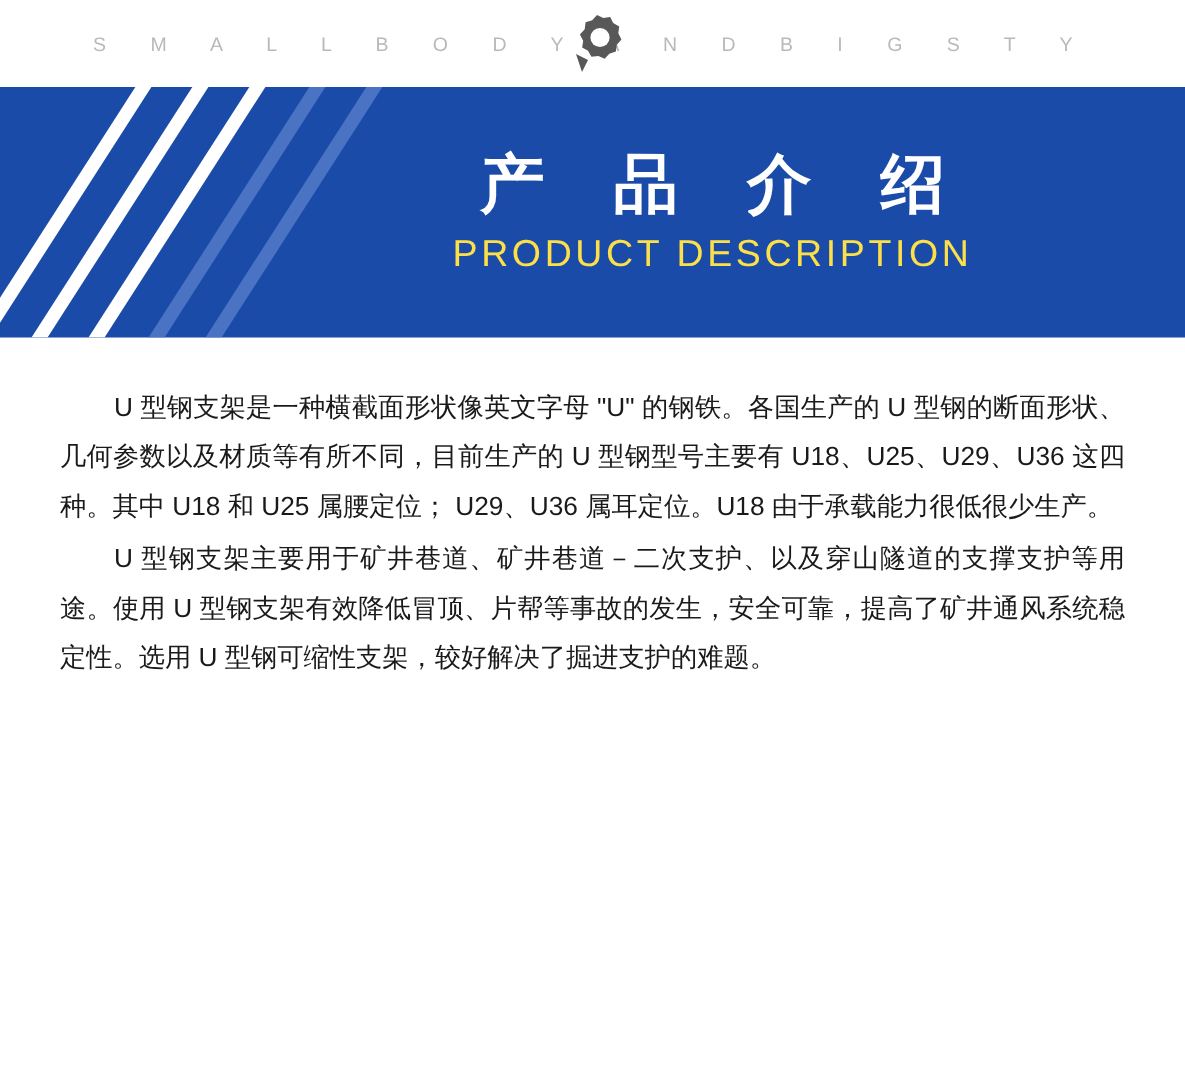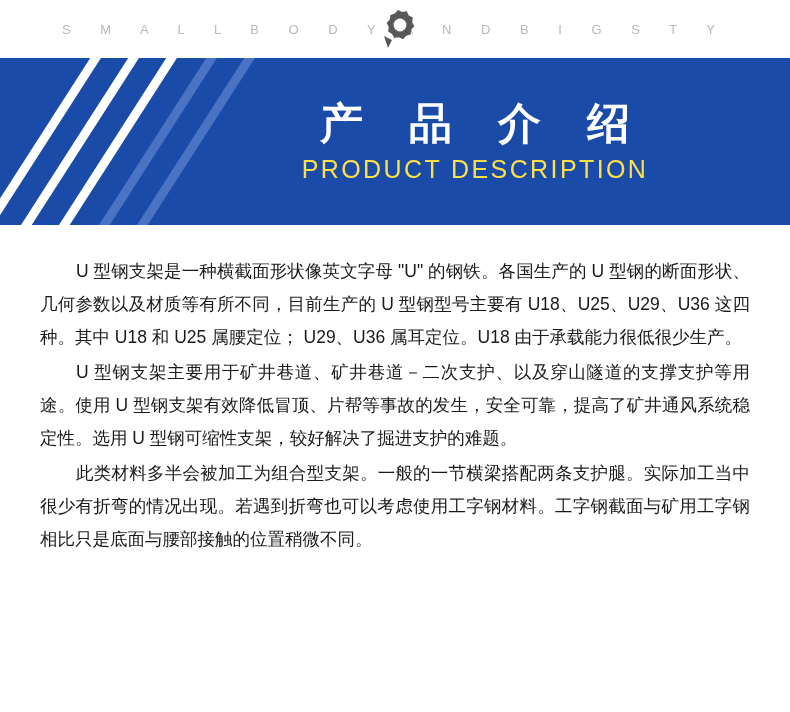--- a/index.html
+++ b/index.html
@@ -136,14 +136,13 @@
   </span>
   <div class="header-titles">
     <div class="title-cn">产 品 介 绍</div>
     <div class="title-en">PRODUCT DESCRIPTION</div>
   </div>
 </div>
 
 <div class="content">
   <p class="para indent">U 型钢支架是一种横截面形状像英文字母 "U" 的钢铁。各国生产的 U 型钢的断面形状、几何参数以及材质等有所不同，目前生产的 U 型钢型号主要有 U18、U25、U29、U36 这四种。其中 U18 和 U25 属腰定位； U29、U36 属耳定位。U18 由于承载能力很低很少生产。</p>
   <p class="para indent">U 型钢支架主要用于矿井巷道、矿井巷道－二次支护、以及穿山隧道的支撑支护等用途。使用 U 型钢支架有效降低冒顶、片帮等事故的发生，安全可靠，提高了矿井通风系统稳定性。选用 U 型钢可缩性支架，较好解决了掘进支护的难题。</p>
-  <p class="para indent">此类材料多半会被加工为组合型支架。一般的一节横梁搭配两条支护腿。实际加工当中很少有折弯的情况出现。若遇到折弯也可以考虑使用工字钢材料。工字钢截面与矿用工字钢相比只是底面与腰部接触的位置稍微不同。</p>
 </div>
 
 </body></html>

